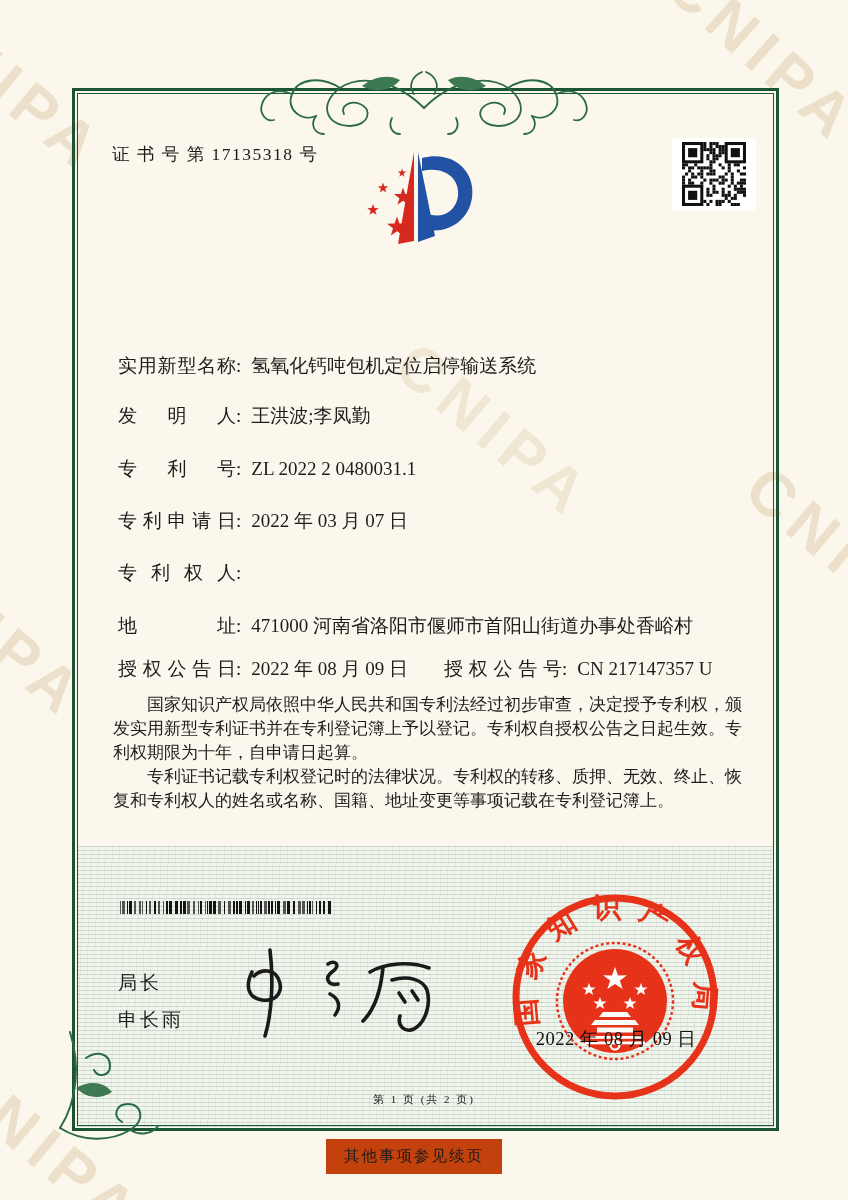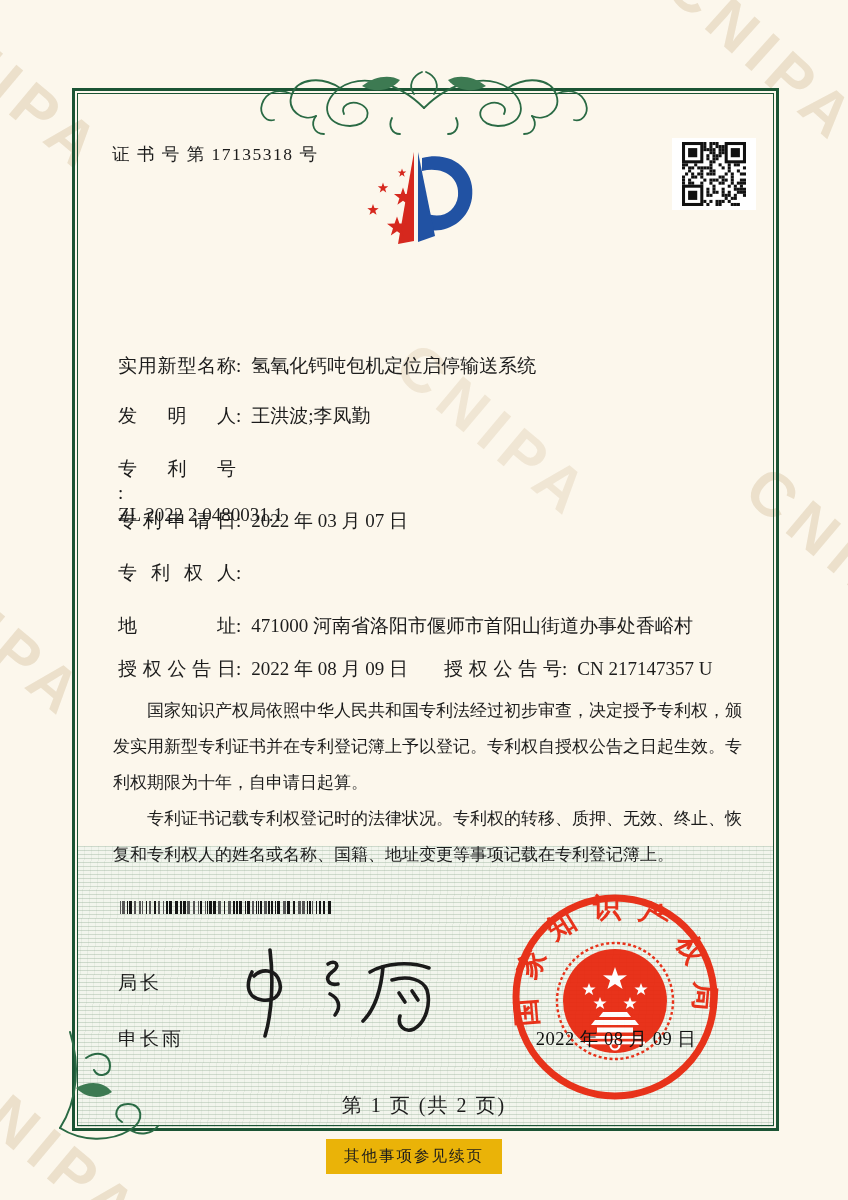--- a/index.html
+++ b/index.html
@@ -55,43 +55,43 @@
     text-align:center; font-size:43px; font-weight:700; letter-spacing:7px;
   }
   .row{
     position:absolute; left:118px; width:640px;
     font-size:19px; display:flex; align-items:baseline; white-space:nowrap;
   }
   .row .lab{
     display:inline-block; width:118px; text-align:justify; text-align-last:justify;
   }
   .row .col{margin-right:10px;}
-  .r1{top:353px;} .r2{top:403px;} .r3{top:456px;flex-direction:column;} .r4{top:508px;} .r5{top:560px;} .r6{top:613px;}
+  .r1{top:353px;} .r2{top:403px;} .r3{top:456px;} .r4{top:508px;} .r5{top:560px;} .r6{top:613px;}
   .r7{top:656px;}
   .r7 .lab2{margin-left:36px;}
   .body-text{
     position:absolute; left:113px; top:693px; width:633px;
-    font-size:17px; line-height:36px;
+    font-size:17px; line-height:24px;
   }
   .body-text p{margin:0; text-indent:2em;}
   .barcode{position:absolute; left:120px; top:901px;}
   .sig-title{position:absolute; left:118px; top:970px; font-size:19px; letter-spacing:3px;}
-  .sig-name{position:absolute; left:118px; top:1007px; font-size:19px; letter-spacing:3px;margin-top:19px;}
+  .sig-name{position:absolute; left:118px; top:1007px; font-size:19px; letter-spacing:3px;}
   .signature{position:absolute; left:232px; top:942px;}
   .seal{position:absolute; left:503px; top:893px;}
   .seal-date{
     position:absolute; left:516px; top:1026px; width:200px; text-align:center;
     font-size:18.5px; color:#101010; letter-spacing:.5px; white-space:nowrap;
   }
   .page-no{
     position:absolute; left:0; top:1092px; width:100%; text-align:center;
-    font-size:20px; letter-spacing:2px;
+    font-size:11px; letter-spacing:2px;
   }
   .note-box{
-    position:absolute; left:326px; top:1139px; background:#eab308;
+    position:absolute; left:326px; top:1139px; background:#c2410c;
     padding:7px 18px; font-size:15.5px; letter-spacing:2px;
   }
 </style>
 </head>
 <body>
 
 <div class="page">
 
   <div class="wm wm1">CNIPA</div>
   <div class="wm wm2">CNIPA</div>

